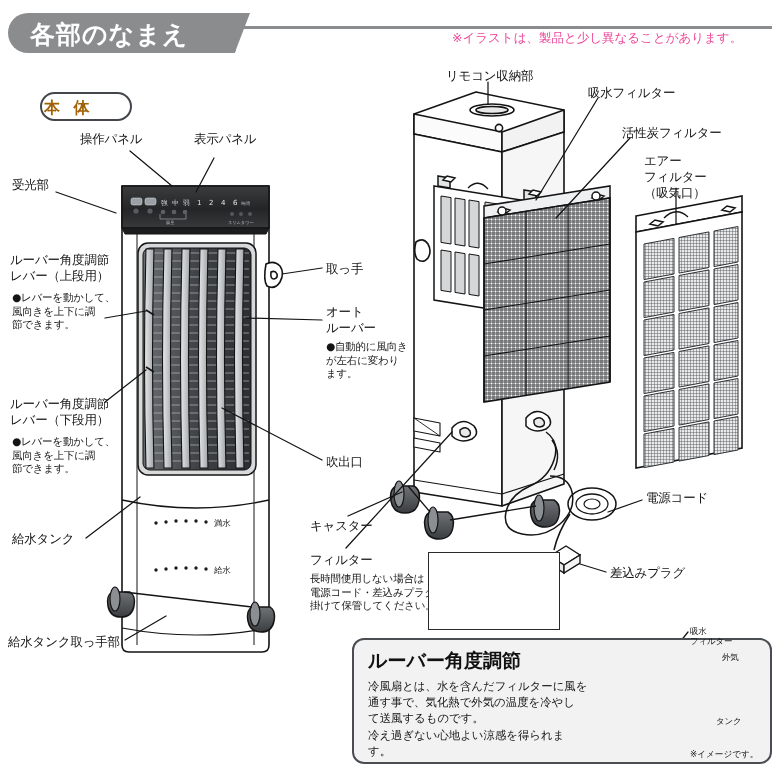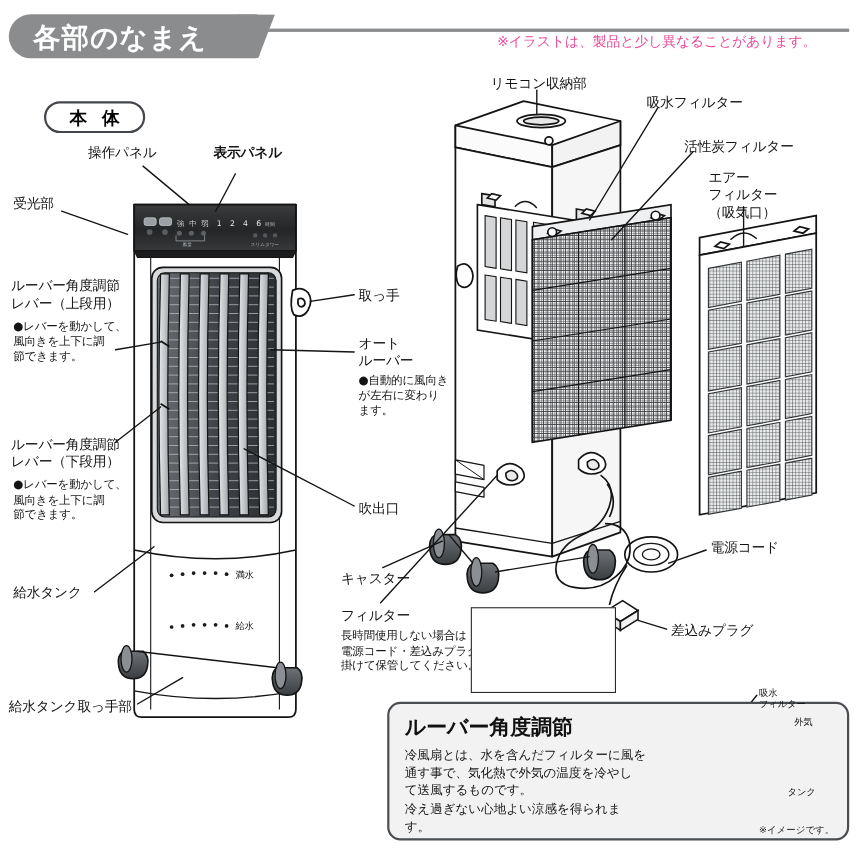--- a/index.html
+++ b/index.html
@@ -47,22 +47,22 @@
 
   
   .pill {
     position: absolute; left: 40px; top: 92px;
     width: 92px; height: 29px;
     border: 2.2px solid #43474b; border-radius: 15px;
     background: #fff;
   }
   .pill-label {
     position: absolute; left: 40px; top: 98px; width: 92px;
-    text-align: center; font-size: 16px; font-weight: bold;
-    letter-spacing: 4px; text-indent: 4px; color: #000000;
+    font-size: 16px; font-weight: bold;
+    letter-spacing: 4px; text-indent: 4px; color: #a16207;
   }
 
   
   .lbl {
     position: absolute;
     font-size: 12.5px;
     line-height: 1.28;
     color: #141414;
     white-space: pre-line;
     letter-spacing: -0.2px;
@@ -473,21 +473,21 @@
       <path d="M606 572 L580 564"></path>
 
       <path d="M688 632 L672 652"></path>
 
       <path d="M712 722 L690 722"></path>
     </g>
   </svg>
 
   <div class="lbl" style="left:80px; top:131px;">操作パネル</div>
 
-  <div class="lbl" style="left:194px; top:131px;font-weight:bold;">表示パネル</div>
+  <div class="lbl" style="left:194px; top:131px;">表示パネル</div>
 
   <div class="lbl" style="left:12px; top:177px;">受光部</div>
 
   <div class="lbl" style="left:10px; top:252px;">ルーバー角度調節
 レバー（上段用）</div>
   <div class="lbl sub" style="left:12px; top:291px;">●レバーを動かして、
   風向きを上下に調
   節できます。</div>
 
   <div class="lbl" style="left:10px; top:396px;">ルーバー角度調節

